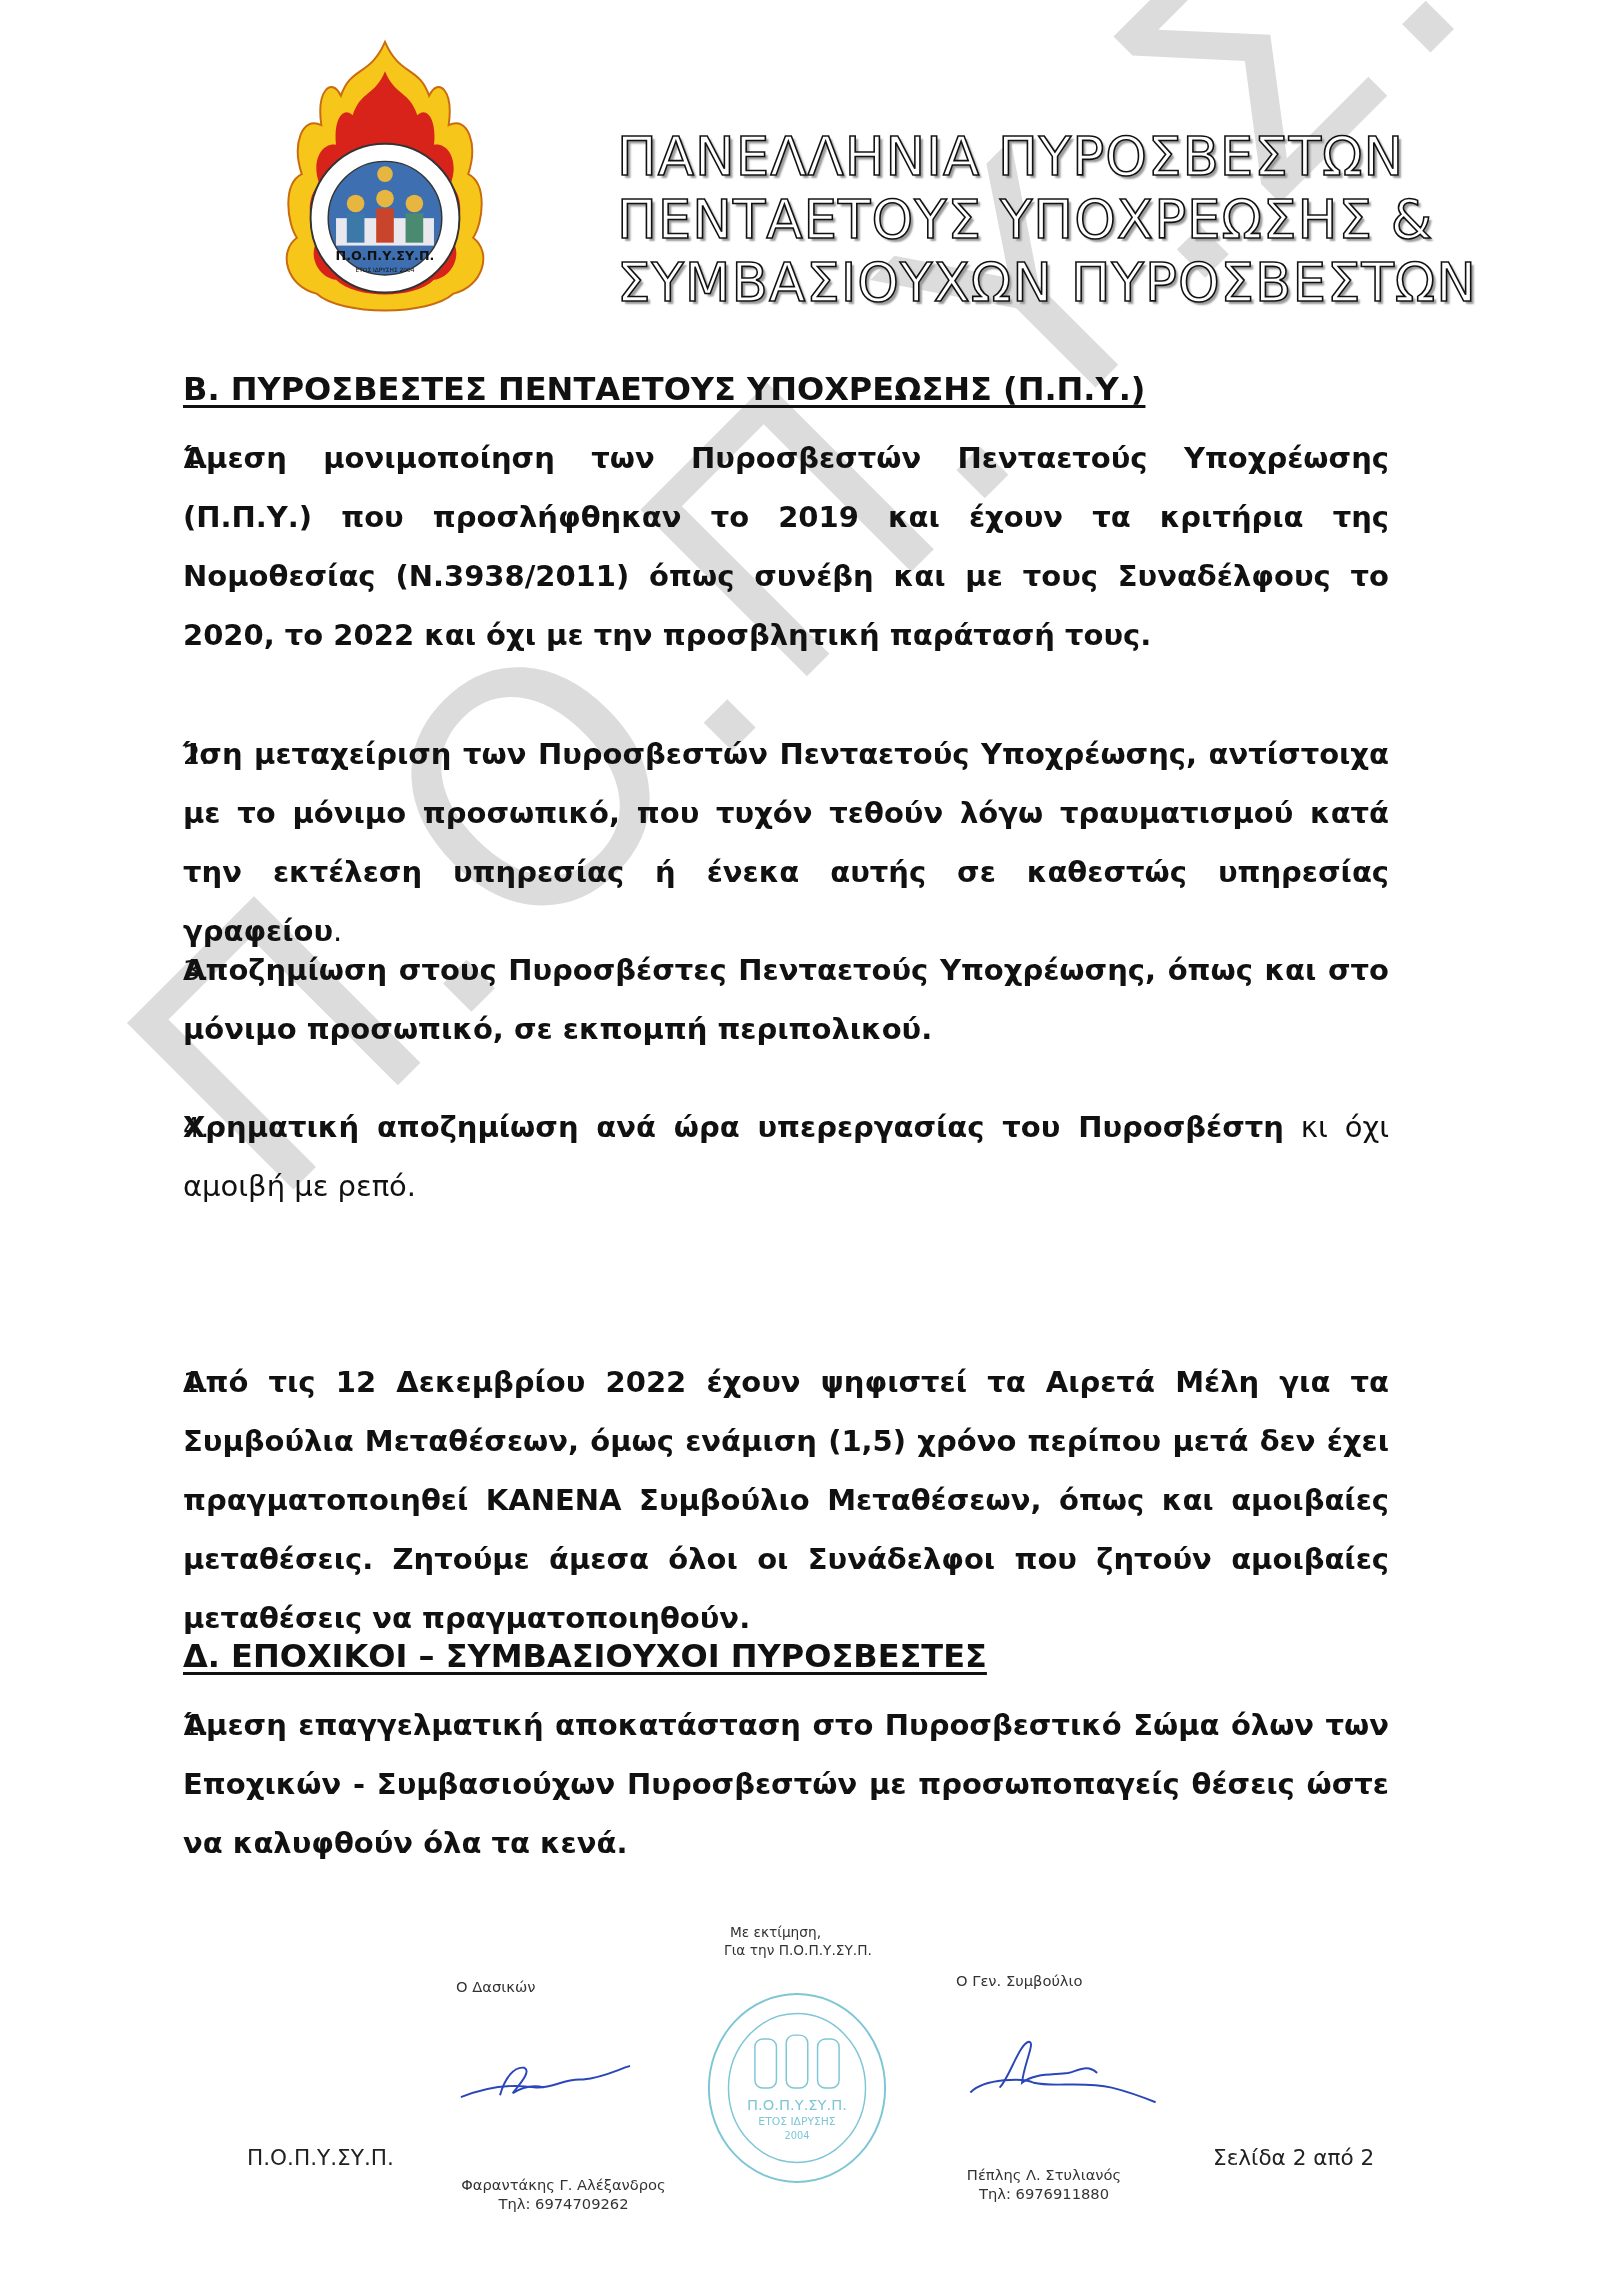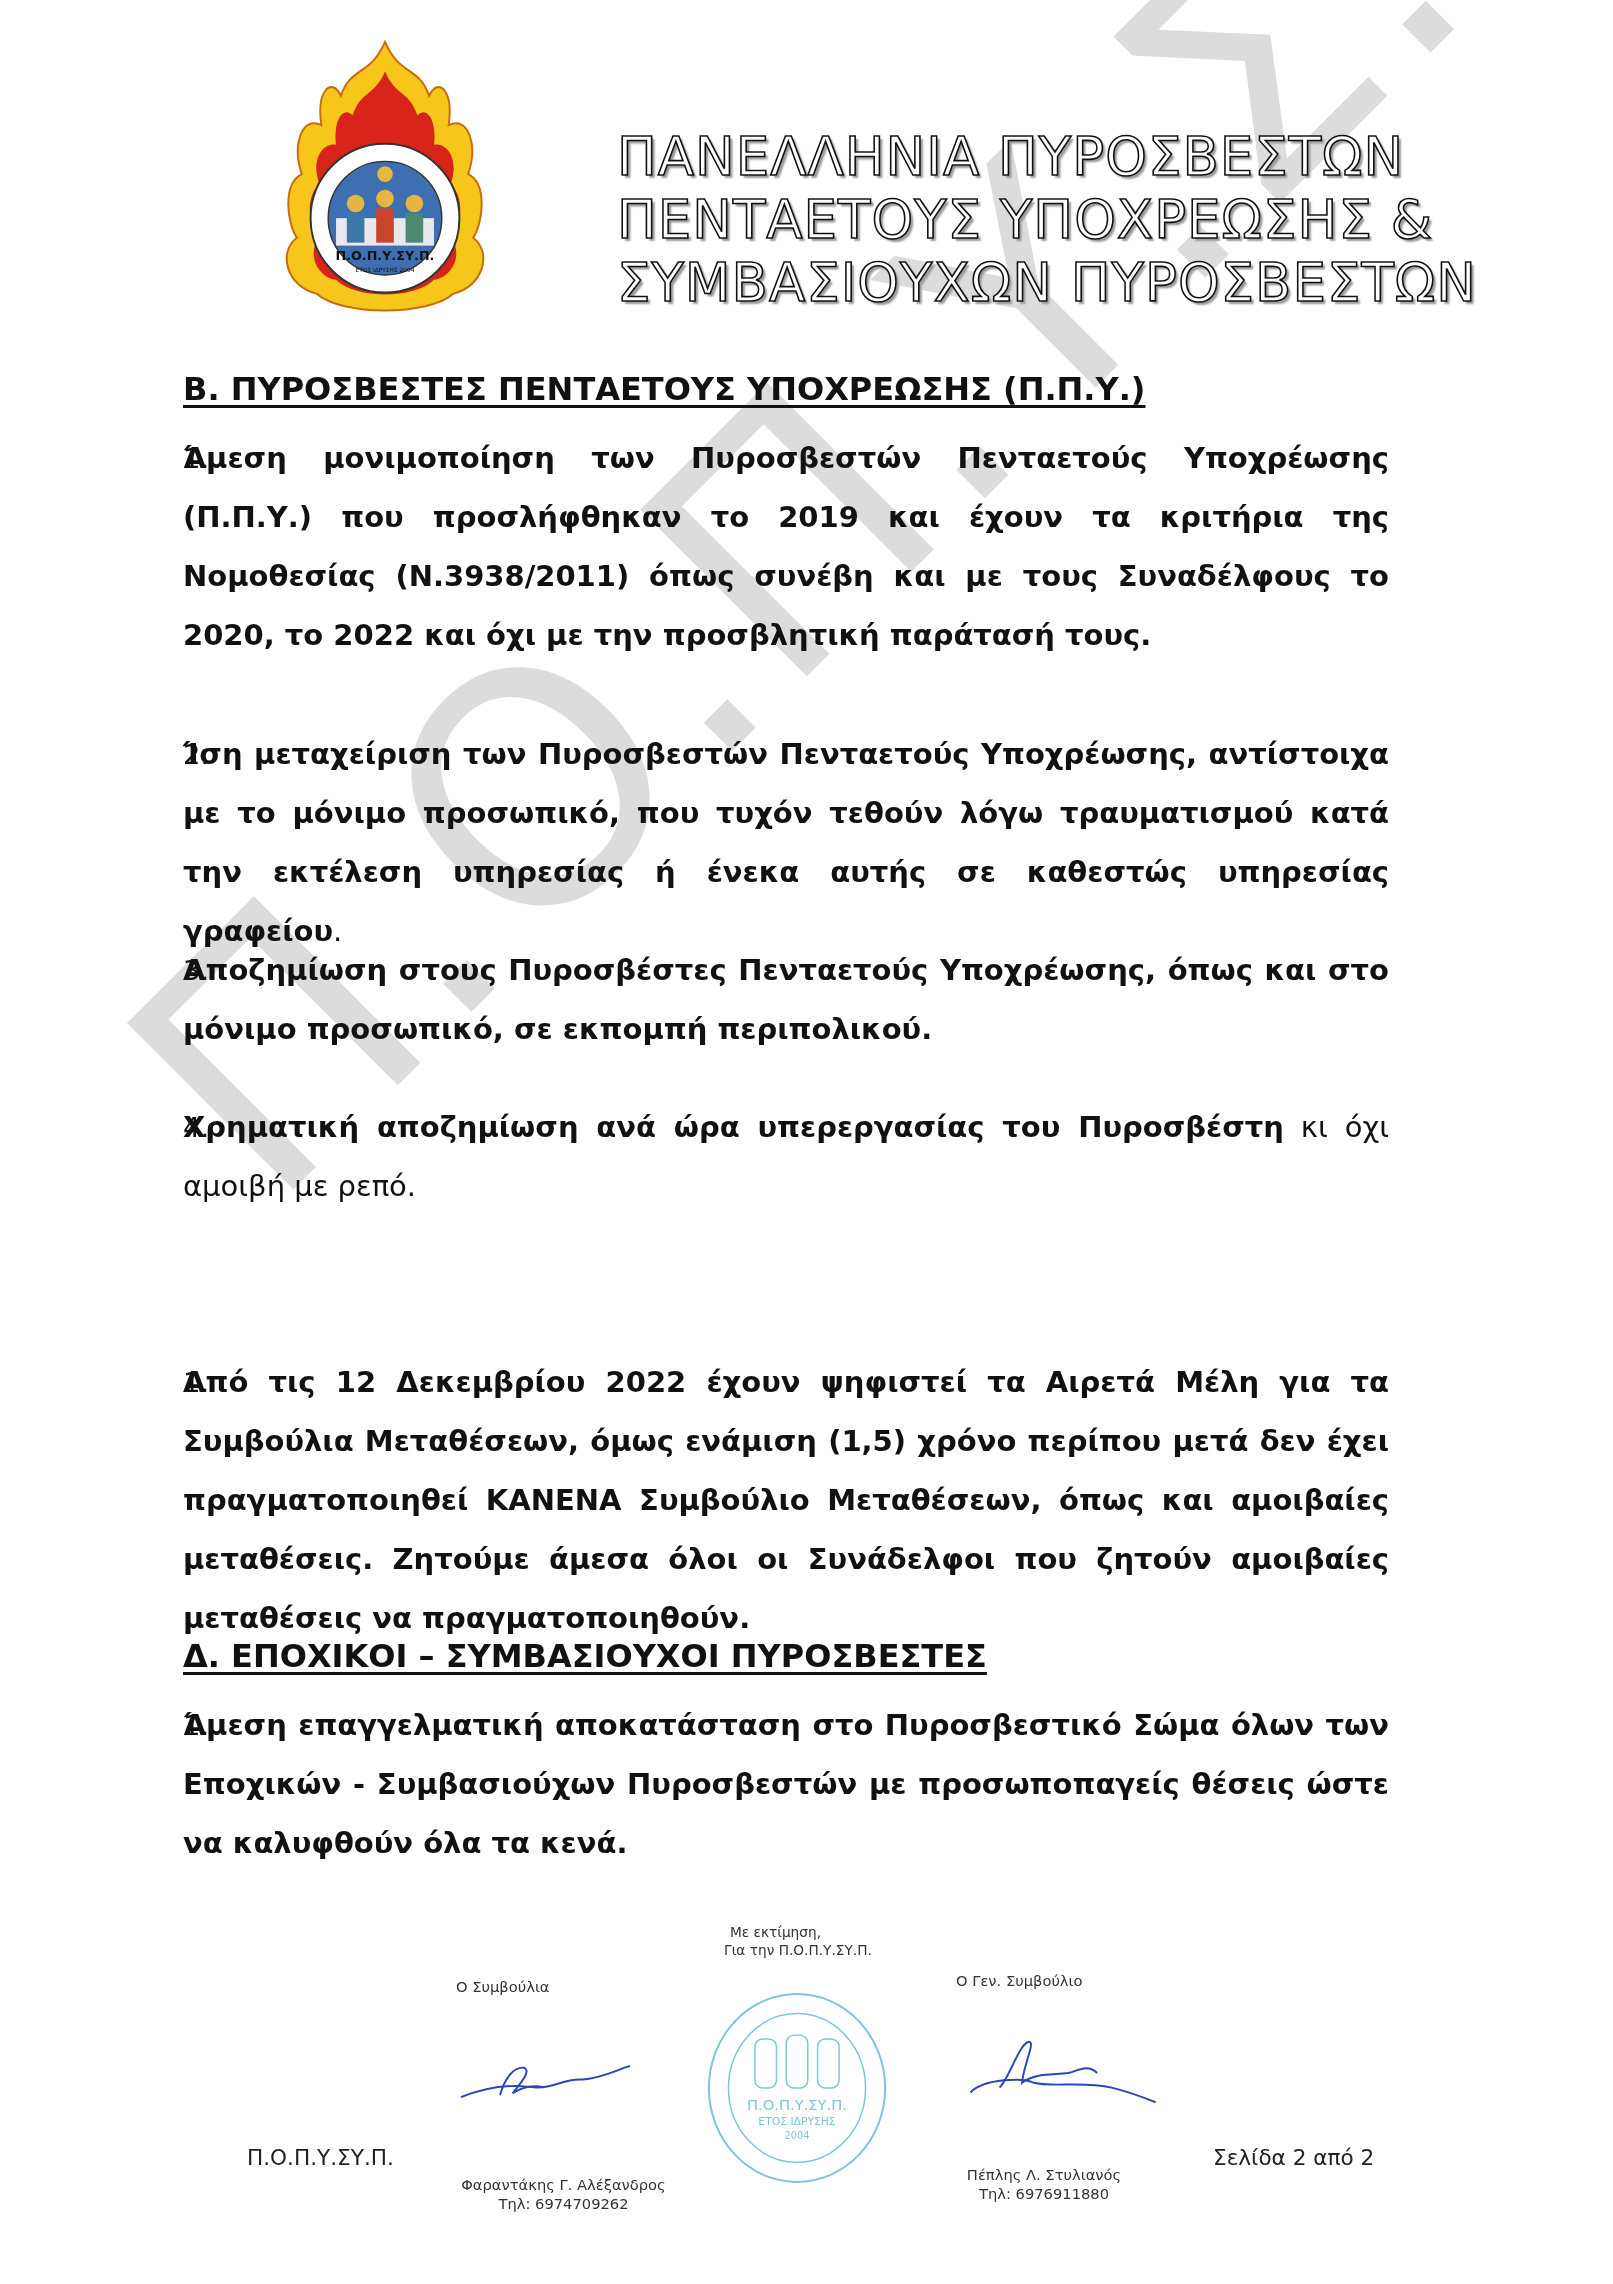--- a/index.html
+++ b/index.html
@@ -106,21 +106,21 @@
   <div class="item" style="top:1696px;">
     <span class="num">1.</span>
     <div class="body"><span>Άμεση επαγγελματική αποκατάσταση στο Πυροσβεστικό Σώμα όλων των Εποχικών - Συμβασιούχων Πυροσβεστών με προσωποπαγείς θέσεις ώστε να καλυφθούν όλα τα κενά.</span><span class="normal"></span></div>
   </div>
 
   <div class="closing">
     <div>Με εκτίμηση,</div>
     <div>Για την Π.Ο.Π.Υ.ΣΥ.Π.</div>
   </div>
 
-  <div class="role" style="left:456px; top:1978px;">Ο Συμβούλια</div>
+  <div class="role" style="left:456px; top:1978px;">Ο Δασικών</div>
   <div class="role" style="left:956px; top:1972px;">Ο Γεν. Συμβούλιο</div>
 
   <div class="sig" style="left:456px; top:2058px;">
     <svg width="176" height="49" viewBox="0 0 180 50">
       <path d="M5 40 C30 30 55 26 80 30 C100 32 110 20 130 22 C150 20 165 12 178 8" stroke="#2a46b8" stroke-width="2" fill="none"></path>
       <path d="M45 38 C50 20 60 8 70 10 C78 14 62 30 58 36 C70 28 82 28 90 30" stroke="#2a46b8" stroke-width="2" fill="none"></path>
     </svg>
   </div>
 
   <div class="stamp">

